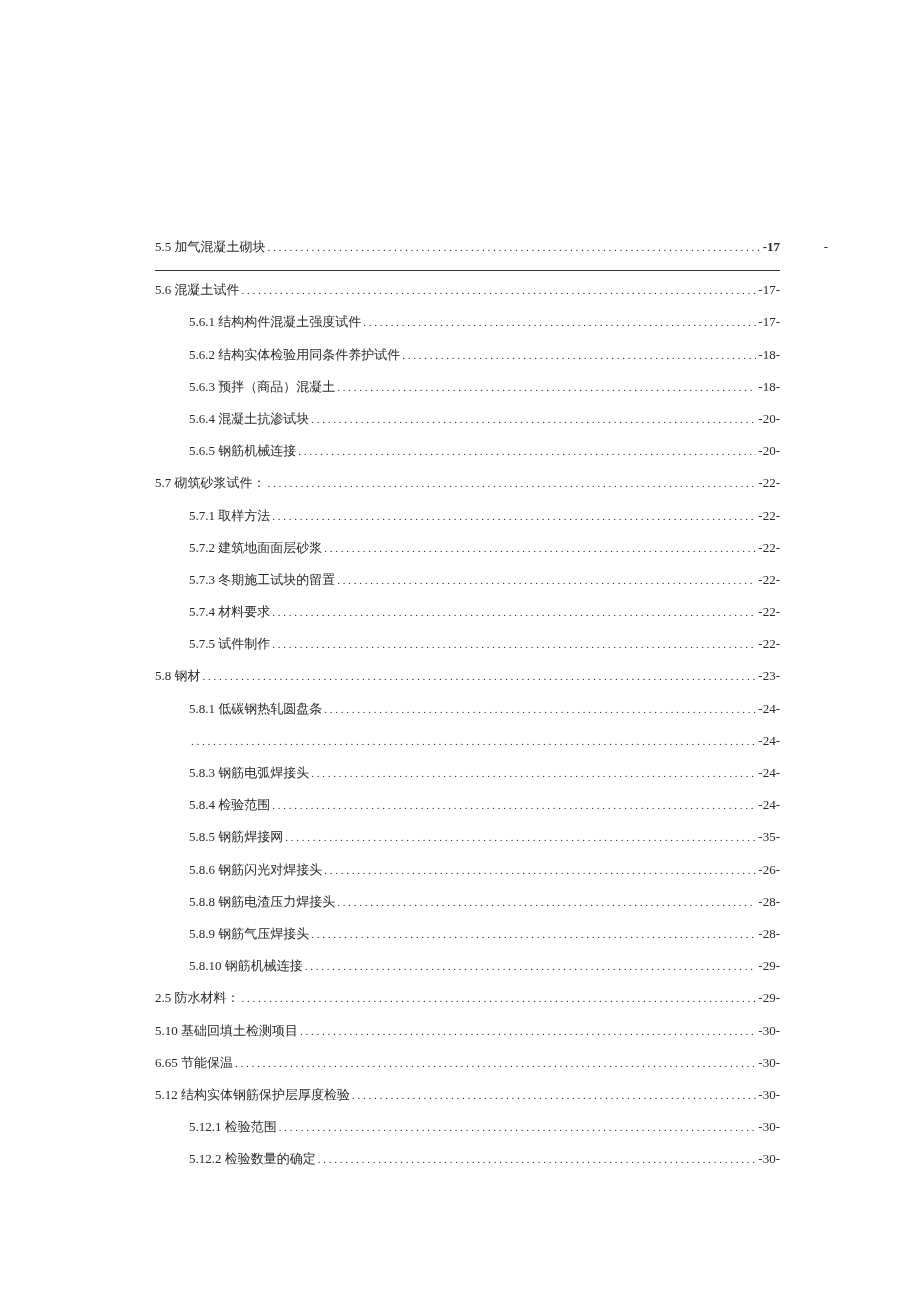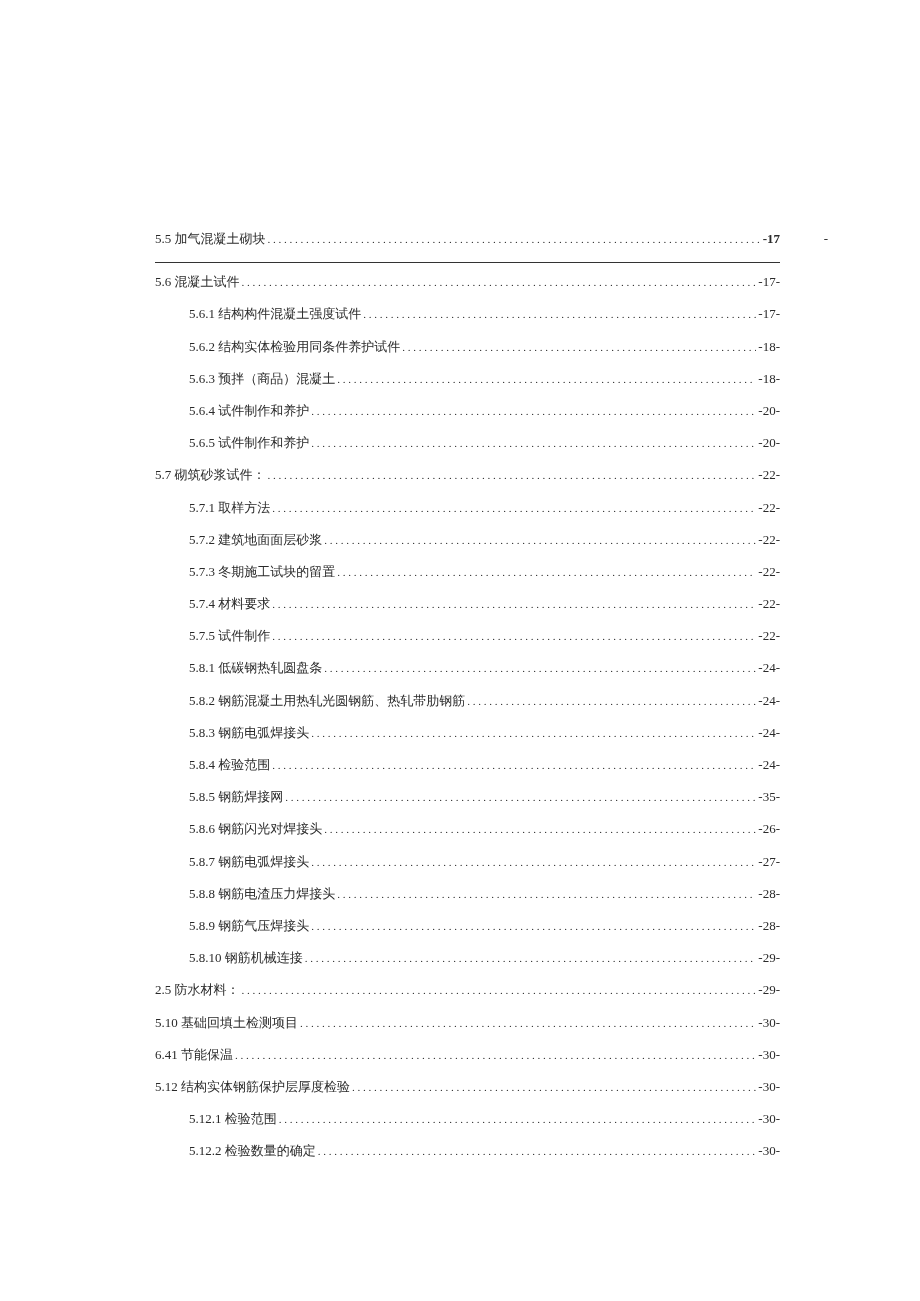--- a/index.html
+++ b/index.html
@@ -19,20 +19,21 @@
     display: flex;
     align-items: baseline;
     font-size: 13px;
     color: #2a2a2a;
     line-height: 1.4;
     margin-bottom: 14px;
     white-space: nowrap;
   }
   .toc-line.level1 {
     padding-left: 0;
+    margin-top: 8px;
   }
   .toc-line.level2 {
     padding-left: 34px;
     justify-content: center;
   }
   .label {
     flex: 0 0 auto;
   }
   .dots {
     flex: 1 1 auto;
@@ -95,26 +96,26 @@
         <span class="label">5.6.2 结构实体检验用同条件养护试件</span>
         <span class="dots"></span>
         <span class="pg">-18-</span>
       </div>
       <div class="toc-line level2">
         <span class="label">5.6.3 预拌（商品）混凝土</span>
         <span class="dots"></span>
         <span class="pg">-18-</span>
       </div>
       <div class="toc-line level2">
-        <span class="label">5.6.4 试件制作和养护</span>
+        <span class="label">5.6.4 混凝土抗渗试块</span>
         <span class="dots"></span>
         <span class="pg">-20-</span>
       </div>
       <div class="toc-line level2">
-        <span class="label">5.6.5 试件制作和养护</span>
+        <span class="label">5.6.5 钢筋机械连接</span>
         <span class="dots"></span>
         <span class="pg">-20-</span>
       </div>
       <div class="toc-line level1">
         <span class="label">5.7 砌筑砂浆试件：</span>
         <span class="dots"></span>
         <span class="pg">-22-</span>
       </div>
       <div class="toc-line level2">
         <span class="label">5.7.1 取样方法</span>
@@ -134,27 +135,31 @@
       <div class="toc-line level2">
         <span class="label">5.7.4 材料要求</span>
         <span class="dots"></span>
         <span class="pg">-22-</span>
       </div>
       <div class="toc-line level2">
         <span class="label">5.7.5 试件制作</span>
         <span class="dots"></span>
         <span class="pg">-22-</span>
       </div>
+      <div class="toc-line level1">
+        <span class="label">5.8 钢材</span>
+        <span class="dots"></span>
+        <span class="pg">-23-</span>
+      </div>
       <div class="toc-line level2">
         <span class="label">5.8.1 低碳钢热轧圆盘条</span>
         <span class="dots"></span>
         <span class="pg">-24-</span>
       </div>
       <div class="toc-line level2">
-        <span class="label">5.8.2 钢筋混凝土用热轧光圆钢筋、热轧带肋钢筋</span>
         <span class="dots"></span>
         <span class="pg">-24-</span>
       </div>
       <div class="toc-line level2">
         <span class="label">5.8.3 钢筋电弧焊接头</span>
         <span class="dots"></span>
         <span class="pg">-24-</span>
       </div>
       <div class="toc-line level2">
         <span class="label">5.8.4 检验范围</span>
@@ -165,25 +170,20 @@
         <span class="label">5.8.5 钢筋焊接网</span>
         <span class="dots"></span>
         <span class="pg">-35-</span>
       </div>
       <div class="toc-line level2">
         <span class="label">5.8.6 钢筋闪光对焊接头</span>
         <span class="dots"></span>
         <span class="pg">-26-</span>
       </div>
       <div class="toc-line level2">
-        <span class="label">5.8.7 钢筋电弧焊接头</span>
-        <span class="dots"></span>
-        <span class="pg">-27-</span>
-      </div>
-      <div class="toc-line level2">
         <span class="label">5.8.8 钢筋电渣压力焊接头</span>
         <span class="dots"></span>
         <span class="pg">-28-</span>
       </div>
       <div class="toc-line level2">
         <span class="label">5.8.9 钢筋气压焊接头</span>
         <span class="dots"></span>
         <span class="pg">-28-</span>
       </div>
       <div class="toc-line level2">
@@ -195,21 +195,21 @@
         <span class="label">2.5 防水材料：</span>
         <span class="dots"></span>
         <span class="pg">-29-</span>
       </div>
       <div class="toc-line level1">
         <span class="label">5.10 基础回填土检测项目</span>
         <span class="dots"></span>
         <span class="pg">-30-</span>
       </div>
       <div class="toc-line level1">
-        <span class="label">6.41 节能保温</span>
+        <span class="label">6.65 节能保温</span>
         <span class="dots"></span>
         <span class="pg">-30-</span>
       </div>
       <div class="toc-line level1">
         <span class="label">5.12 结构实体钢筋保护层厚度检验</span>
         <span class="dots"></span>
         <span class="pg">-30-</span>
       </div>
       <div class="toc-line level2">
         <span class="label">5.12.1 检验范围</span>

